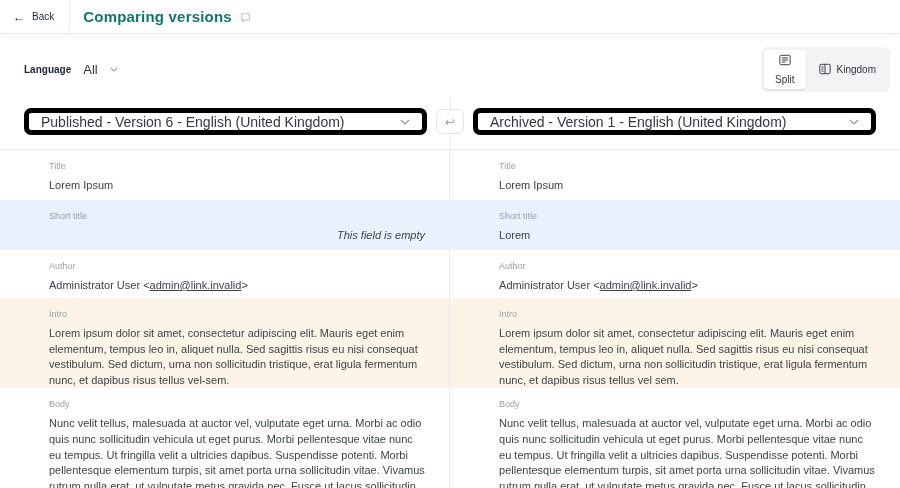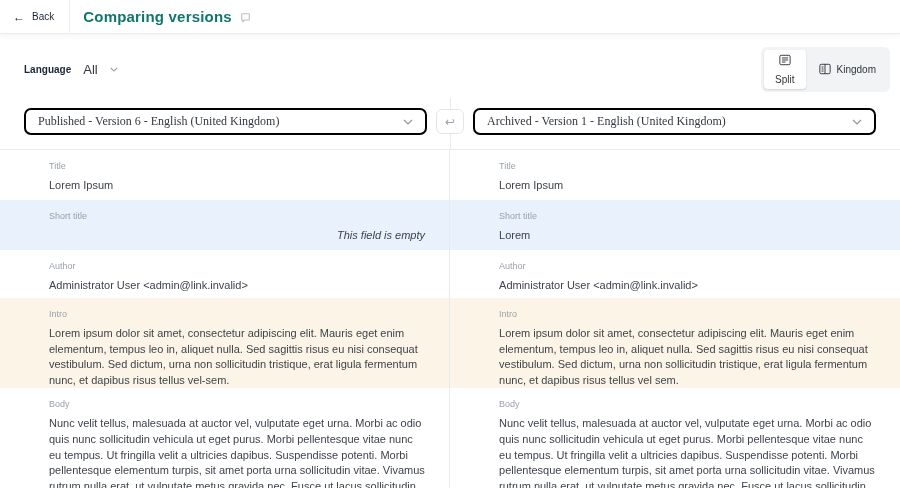--- a/index.html
+++ b/index.html
@@ -87,29 +87,29 @@
   
   .selectors {
     display: flex;
     align-items: center;
     padding: 6px 24px 14px 24px;
   }
   .version-select {
     flex: 1;
     height: 27px;
     background: #fff;
-    border: 2px solid #000000;
+    border: 5px solid #000000;
     border-radius: 7px;
     display: flex;
     align-items: center;
     justify-content: space-between;
     padding: 0 12px;
-    font-size: 12px;
+    font-size: 14px;
     color: #33383f;
-    font-family: Liberation Serif, serif;
+    font-family: Liberation Sans, sans-serif;
     cursor: pointer;
   }
   .swap-wrap {
     width: 46px;
     display: flex;
     justify-content: center;
     position: relative;
     align-self: stretch;
     align-items: center;
   }
@@ -150,21 +150,21 @@
     font-size: 9px;
     color: #9aa1ab;
     margin-bottom: 7px;
   }
   .fvalue {
     font-size: 11px;
     color: #3e434a;
     line-height: 1.42;
   }
   .fvalue.italic { font-style: italic; text-align: right; }
-  .email-link { color: #3e434a; }
+  .email-link { text-decoration: underline; color: #3e434a; }
 
   .h-title { min-height: 50px; }
   .h-short { min-height: 50px; }
   .h-author { min-height: 48px; }
   .h-intro { min-height: 70px; }
   .h-body  { min-height: 97px; }
 
   .bg-blue   { background: #e8f1fc; }
   .bg-yellow { background: #fcf5e7; }
 </style>

